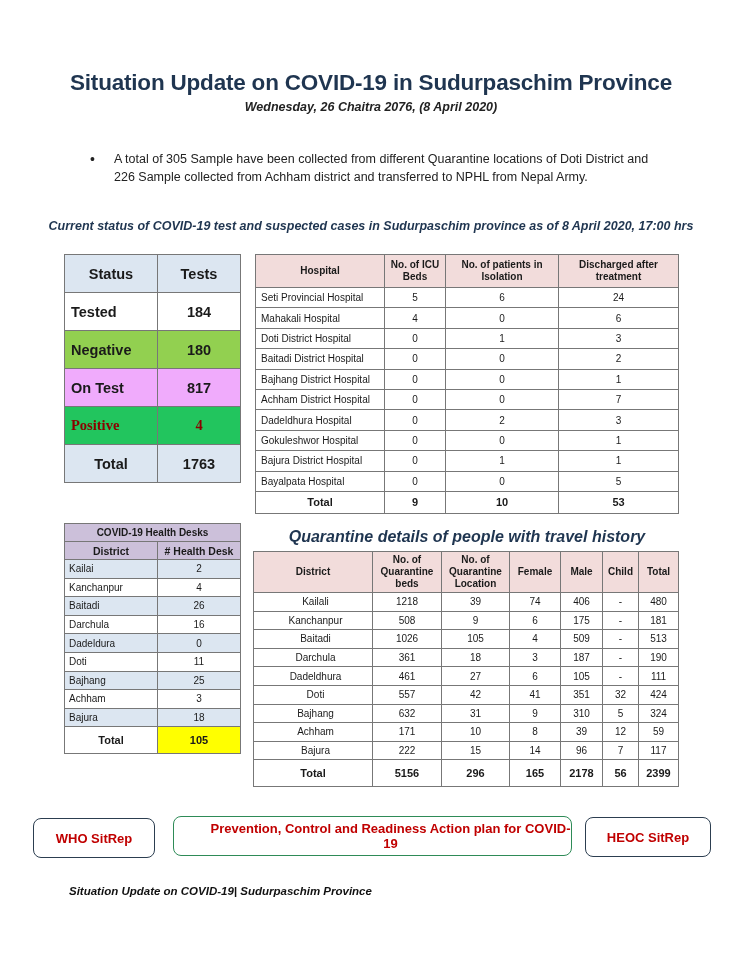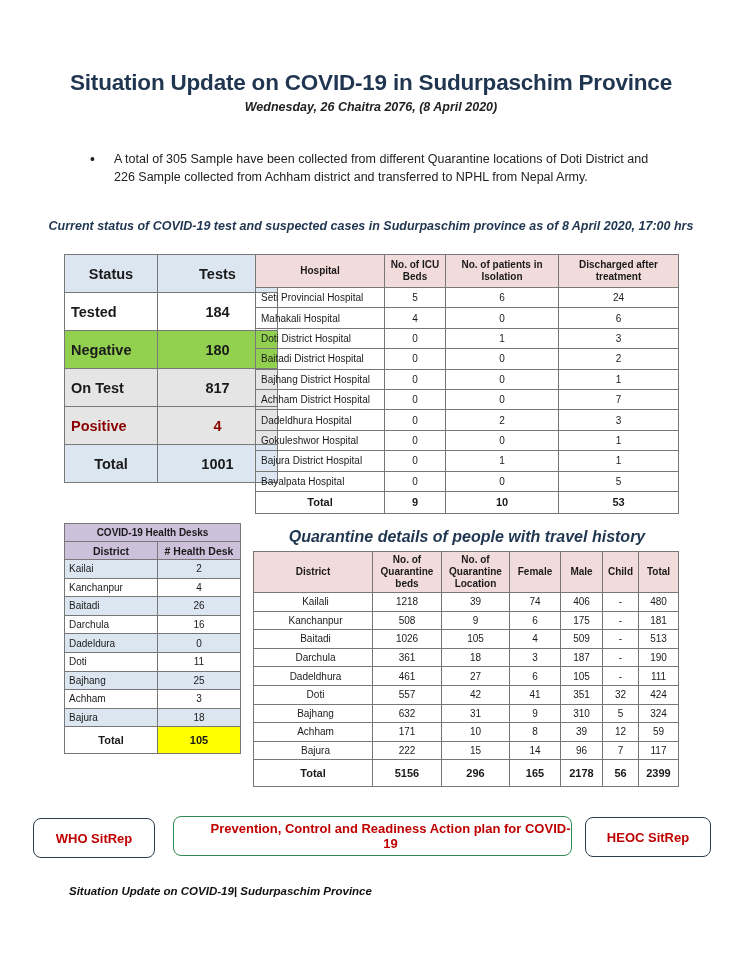--- a/index.html
+++ b/index.html
@@ -7,21 +7,21 @@
   .abs { position:absolute; }
   #title { left:0; width:742px; top:70px; text-align:center; font-size:22.5px; font-weight:bold; color:#1f3550; letter-spacing:-0.2px; }
   #subtitle { left:0; width:742px; top:100px; text-align:center; font-size:12.5px; font-weight:bold; font-style:italic; color:#222; }
   #bullet { left:90px; top:150px; width:570px; font-size:12.5px; line-height:18px; color:#222; }
   #bullet .dot { position:absolute; left:0; top:0; font-size:14px; }
   #bullet .txt { margin-left:24px; display:block; }
   #status-caption { left:0; width:742px; top:219px; text-align:center; font-size:12.5px; font-weight:bold; font-style:italic; color:#1f3550; }
   table { border-collapse:collapse; position:absolute; }
   td, th { border:1px solid #777; padding:0; }
   
-  #status-table { left:64px; top:254px; width:214px; }
+  #status-table { left:64px; top:254px; width:177px; }
   #status-table th { height:37px; background:#dce6f1; font-size:14.5px; font-weight:bold; }
   #status-table td { height:37px; font-size:14.5px; font-weight:bold; }
   #status-table td.lbl { padding-left:6px; width:86px; }
   #status-table td.val { text-align:center; }
   
   #hospital-table { left:255px; top:254px; width:424px; font-size:10px; }
   #hospital-table th { background:#f2dcdb; height:32px; font-weight:bold; font-size:10px; line-height:12px; }
   #hospital-table td { height:19.4px; }
   #hospital-table td.name { padding-left:5px; }
   #hospital-table td.num { text-align:center; }
@@ -72,31 +72,31 @@
   </thead>
   <tbody id="status-body">
       <tr style="background: rgb(255, 255, 255);">
         <td class="lbl">Tested</td>
         <td class="val">184</td>
       </tr>
       <tr style="background: rgb(146, 208, 80);">
         <td class="lbl">Negative</td>
         <td class="val">180</td>
       </tr>
-      <tr style="background: #e5e5e5;">
+      <tr style="background: #f0abfc;">
         <td class="lbl">On Test</td>
         <td class="val">817</td>
       </tr>
-      <tr style="background: #e5e5e5;">
+      <tr style="background: #22c55e; font-family: Liberation Serif, serif;">
         <td class="lbl" style="color: rgb(139, 0, 0);">Positive</td>
         <td class="val" style="color: rgb(139, 0, 0);">4</td>
       </tr>
       <tr style="background: rgb(220, 230, 241);">
         <td class="val">Total</td>
-        <td class="val">1001</td>
+        <td class="val">1763</td>
       </tr>
     </tbody>
 </table>
 
 <table id="hospital-table">
   <thead>
     <tr>
       <th style="width:128px">Hospital</th>
       <th style="width:60px">No. of ICU Beds</th>
       <th style="width:112px">No. of patients in Isolation</th>

